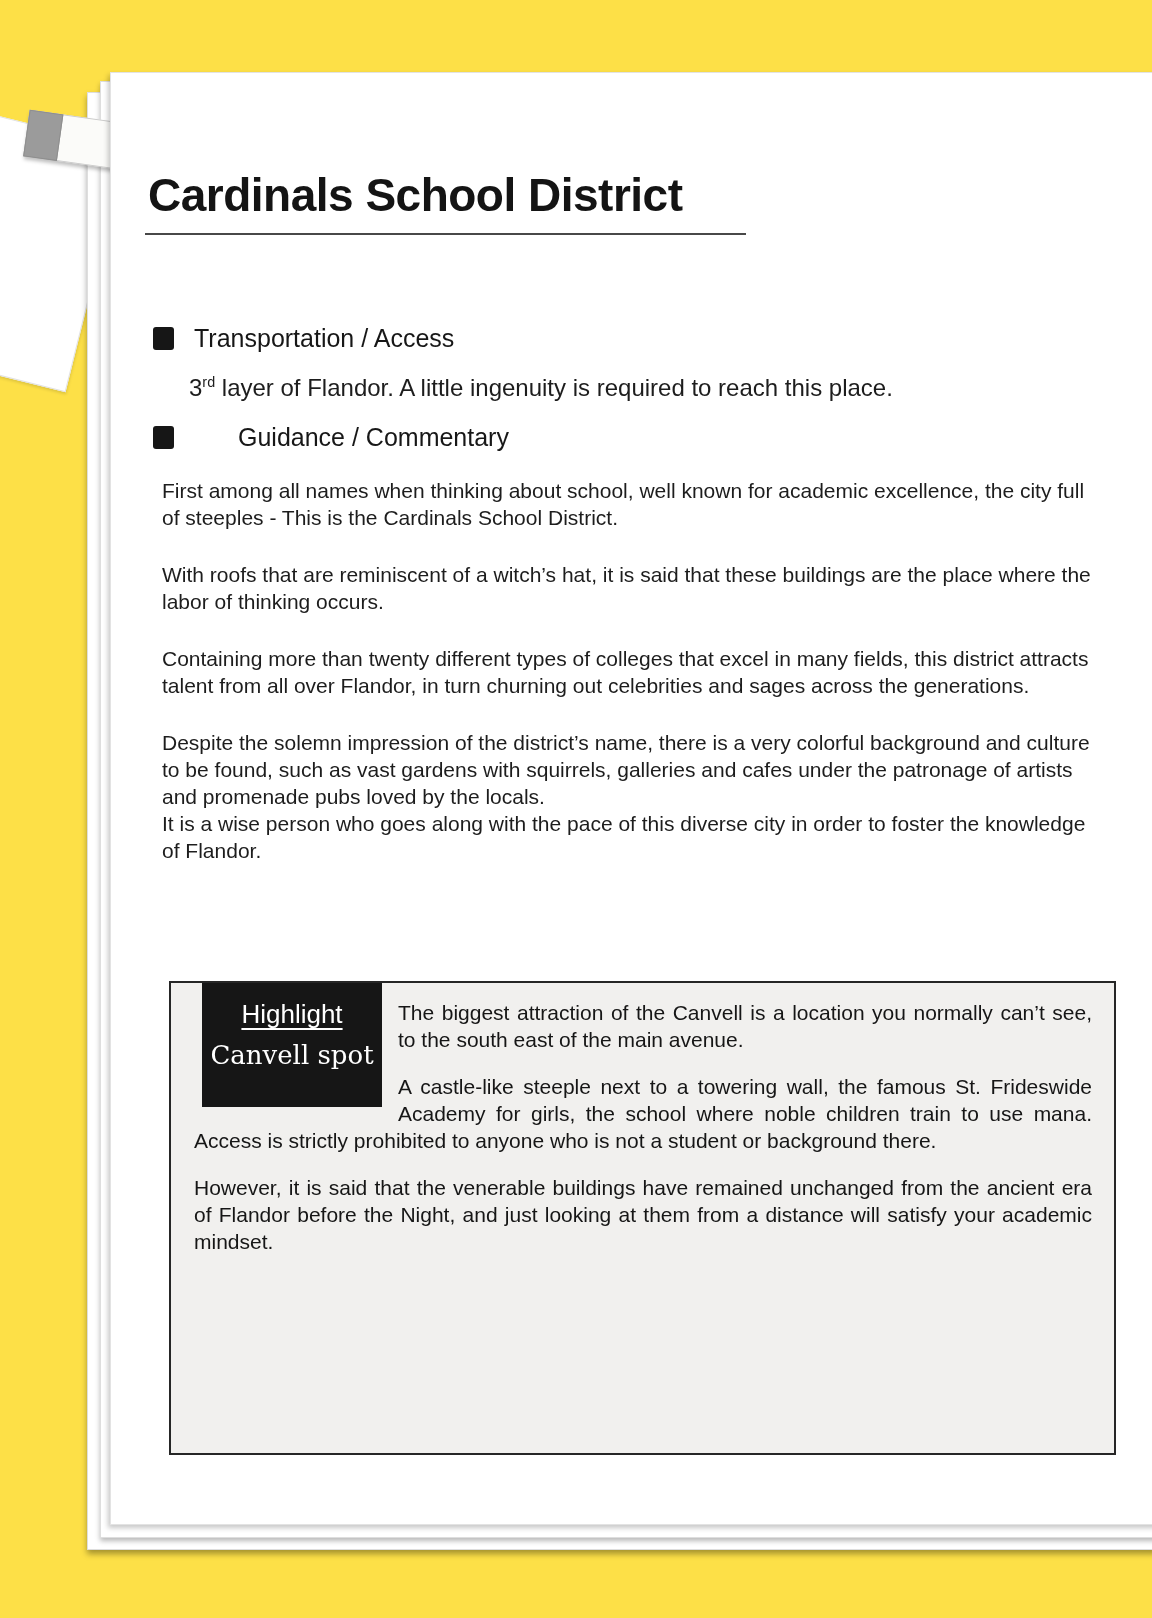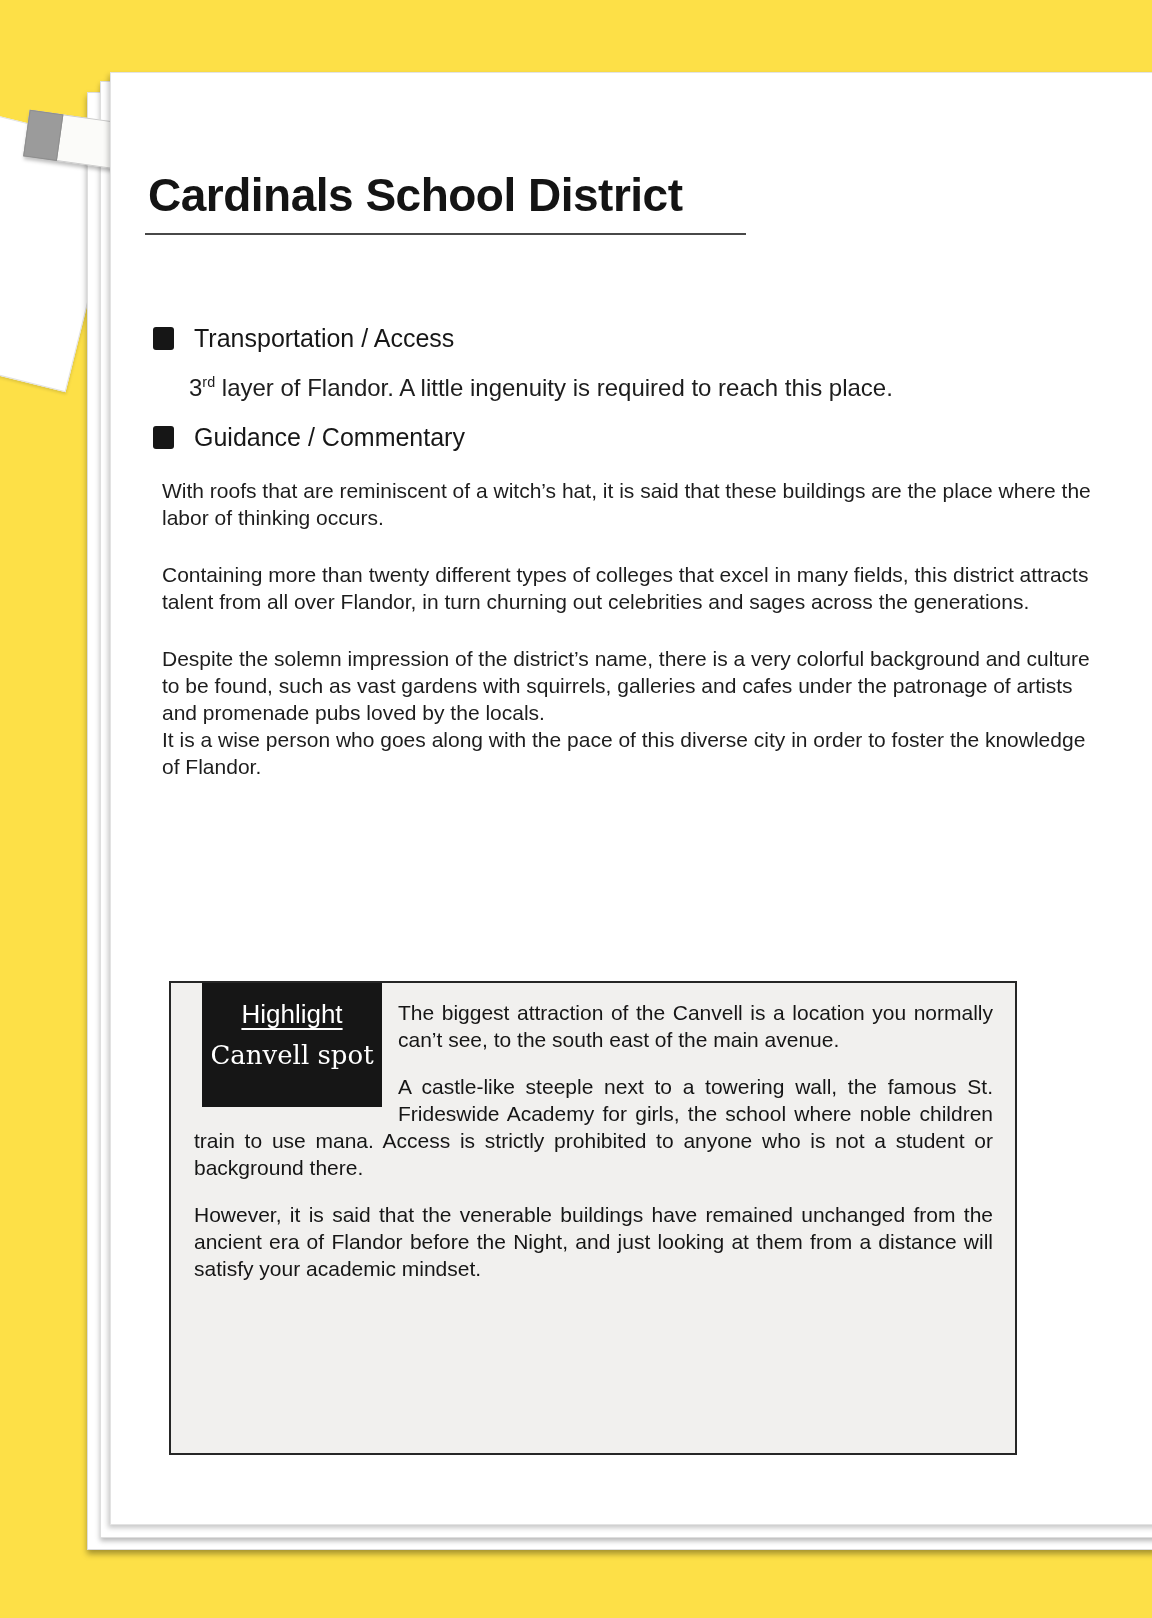--- a/index.html
+++ b/index.html
@@ -26,33 +26,33 @@
   .page{position:absolute;left:110px;top:72px;width:1062px;height:1451px;background:var(--page-bg);
     border:1px solid #e3e3e3;box-shadow:-2px 3px 5px rgba(0,0,0,.22);z-index:4;}
 
   .title{position:absolute;left:37px;top:95px;margin:0;font-size:46px;font-weight:700;
     letter-spacing:-.5px;color:#141414;white-space:nowrap;}
   .title-rule{position:absolute;left:34px;top:160px;width:601px;height:2px;background:var(--rule);}
   .subtitle{position:absolute;left:300px;top:173px;width:700px;text-align:right;font-size:29px;color:#1f1f1f;}
 
   .sec-header{position:absolute;left:42px;display:flex;align-items:center;}
   .sec-1{top:251px;}
-  .sec-2{top:350px;}
+  .sec-2{top:350px;gap:44px;}
   .bullet{width:21px;height:23px;background:#161616;border-radius:3px;flex:0 0 auto;}
   .sec-label{margin-left:20px;font-size:25px;color:#171717;white-space:nowrap;}
 
   .trans-body{position:absolute;left:66px;top:289px;width:950px;margin:12px;font-size:24px;color:#1d1d1d;}
   .trans-body sup{font-size:60%;}
 
   .guidance{position:absolute;left:51px;top:404px;width:940px;}
   .guidance p{margin:0 0 30px 0;font-size:21px;line-height:27px;color:#1d1d1d;white-space:pre-line;}
   .guidance p.p-last{margin-top:22px;}
 
   
-  .hbox{position:absolute;left:58px;top:908px;width:848px;height:474px;box-sizing:border-box;
+  .hbox{position:absolute;left:58px;top:908px;width:947px;height:474px;box-sizing:border-box;
     background:var(--box-bg);border:2px solid var(--box-border);padding:16px 22px 0 23px;overflow:hidden;}
   .hbox p{margin:0 0 20px 0;font-size:21px;line-height:27px;color:#161616;text-align:justify;}
   .tag{float:left;width:180px;height:152px;margin:-44px 16px 20px 8px;background:var(--tag-bg);
     clip-path:polygon(10px 0,100% 0,100% 100%,0 100%,0 22px);
     filter:drop-shadow(4px 5px 5px rgba(0,0,0,.45));color:var(--tag-text);text-align:center;}
   .tag-line1{margin-top:44px;font-size:26px;text-decoration:underline;text-underline-offset:5px;}
   .tag-line2{margin-top:10px;font-size:26px;font-family:"DejaVu Serif",serif;}
 </style>
 </head>
 <body>
@@ -78,20 +78,21 @@
     </div>
 
     <p class="trans-body"><span>3</span><sup>rd</sup><span> layer of Flandor. A little ingenuity is required to reach this place.</span></p>
 
     <div class="sec-header sec-2">
       <span class="bullet"></span>
       <span class="sec-label">Guidance / Commentary</span>
     </div>
 
     <div class="guidance">
+      <p>First among all names when thinking about school, well known for academic excellence, the city full of steeples - This is the Cardinals School District.</p>
       <p>With roofs that are reminiscent of a witch’s hat, it is said that these buildings are the place where the labor of thinking occurs.</p>
       <p>Containing more than twenty different types of colleges that excel in many fields, this district attracts talent from all over Flandor, in turn churning out celebrities and sages across the generations.</p>
       <p class="p-last">Despite the solemn impression of the district’s name, there is a very colorful background and culture to be found, such as vast gardens with squirrels, galleries and cafes under the patronage of artists and promenade pubs loved by the locals.
 It is a wise person who goes along with the pace of this diverse city in order to foster the knowledge of Flandor.</p>
     </div>
 
     <div class="hbox">
       <div class="tag">
         <div class="tag-line1">Highlight</div>
         <div class="tag-line2">Canvell spot</div>

